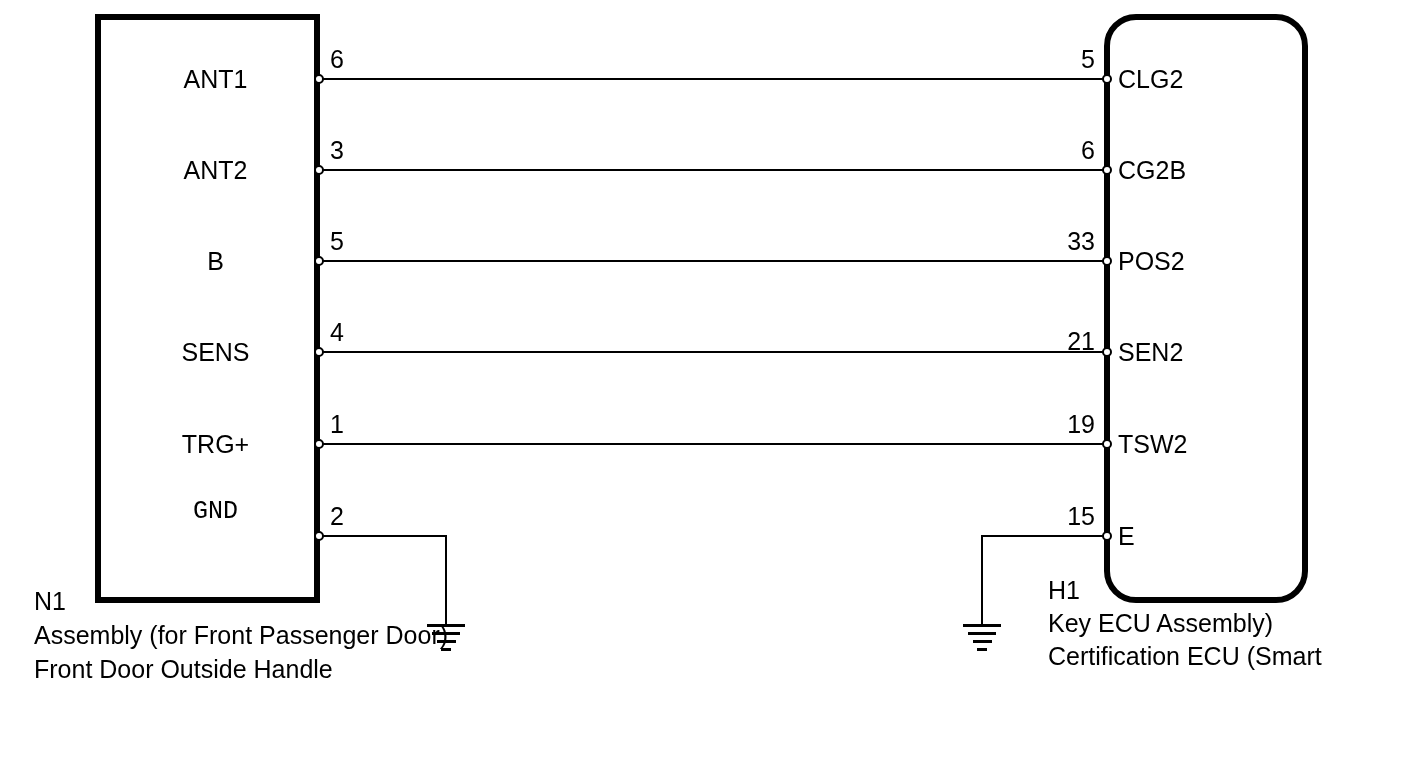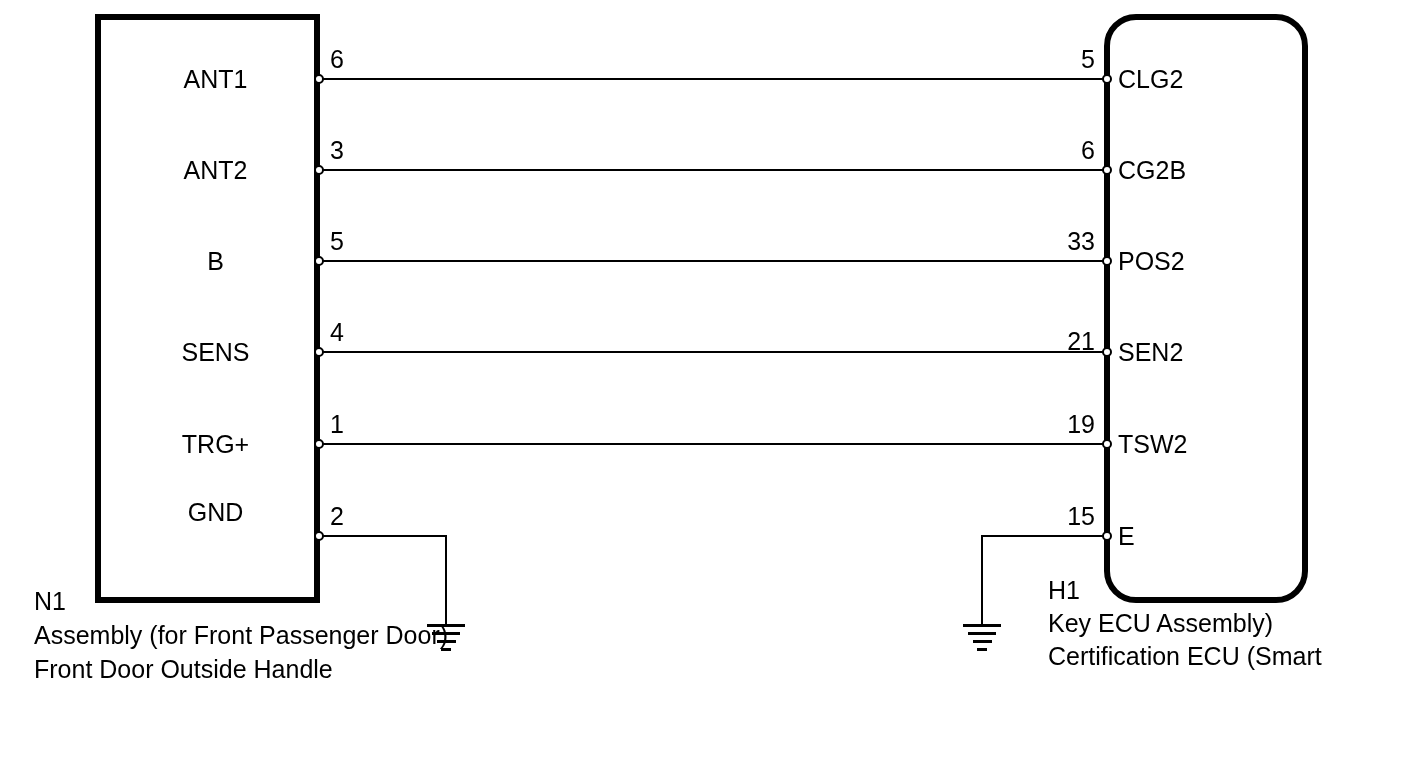--- a/index.html
+++ b/index.html
@@ -50,21 +50,21 @@
   .pin-label, .pin-number, .caption {
     position: absolute;
     font-size: 25px;
     line-height: 26px;
     white-space: nowrap;
   }
   .pl { left: 120px; width: 191px; text-align: center; }   
   .pr { left: 1118px; width: 190px; text-align: left; }   
   .pn-l { left: 330px; width: 70px; text-align: left; }   
   .pn-r { left: 1005px; width: 90px; text-align: right; } 
-  .raised { transform: translateY(-24px); }
+  .raised { transform: translateY(-24px); font-family: Liberation Mono, monospace; }
 
   
   .caption-block {
     position: absolute;
     font-size: 25px;
     line-height: 34px;
     white-space: nowrap;
   }
   #left-caption  { left: 34px;  top: 584px; }
   #right-caption { left: 1048px; top: 574px; line-height: 33px; }

